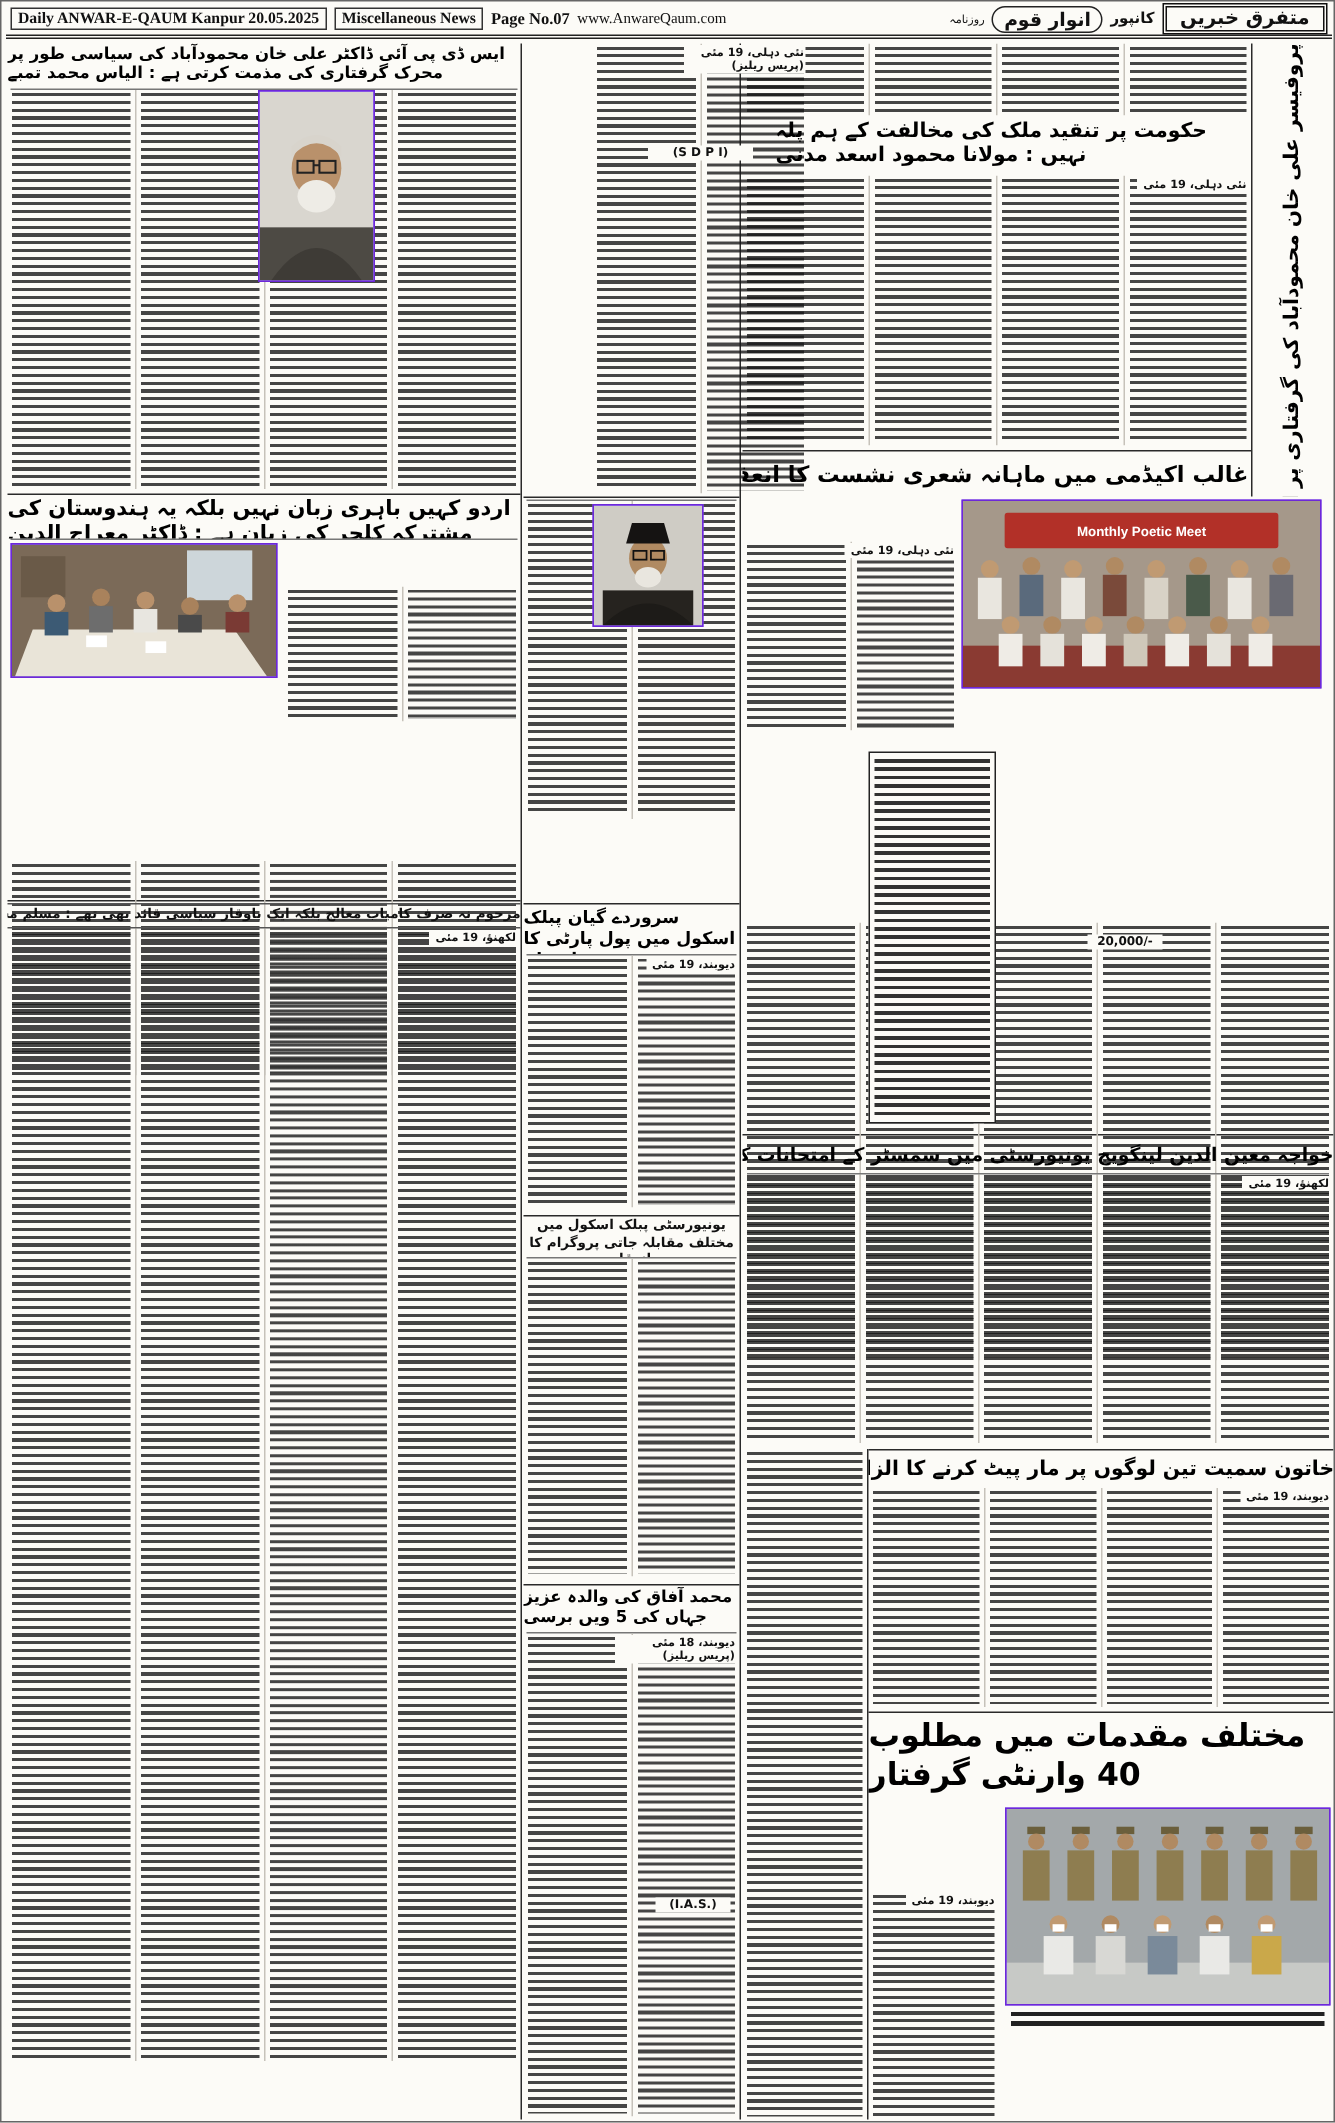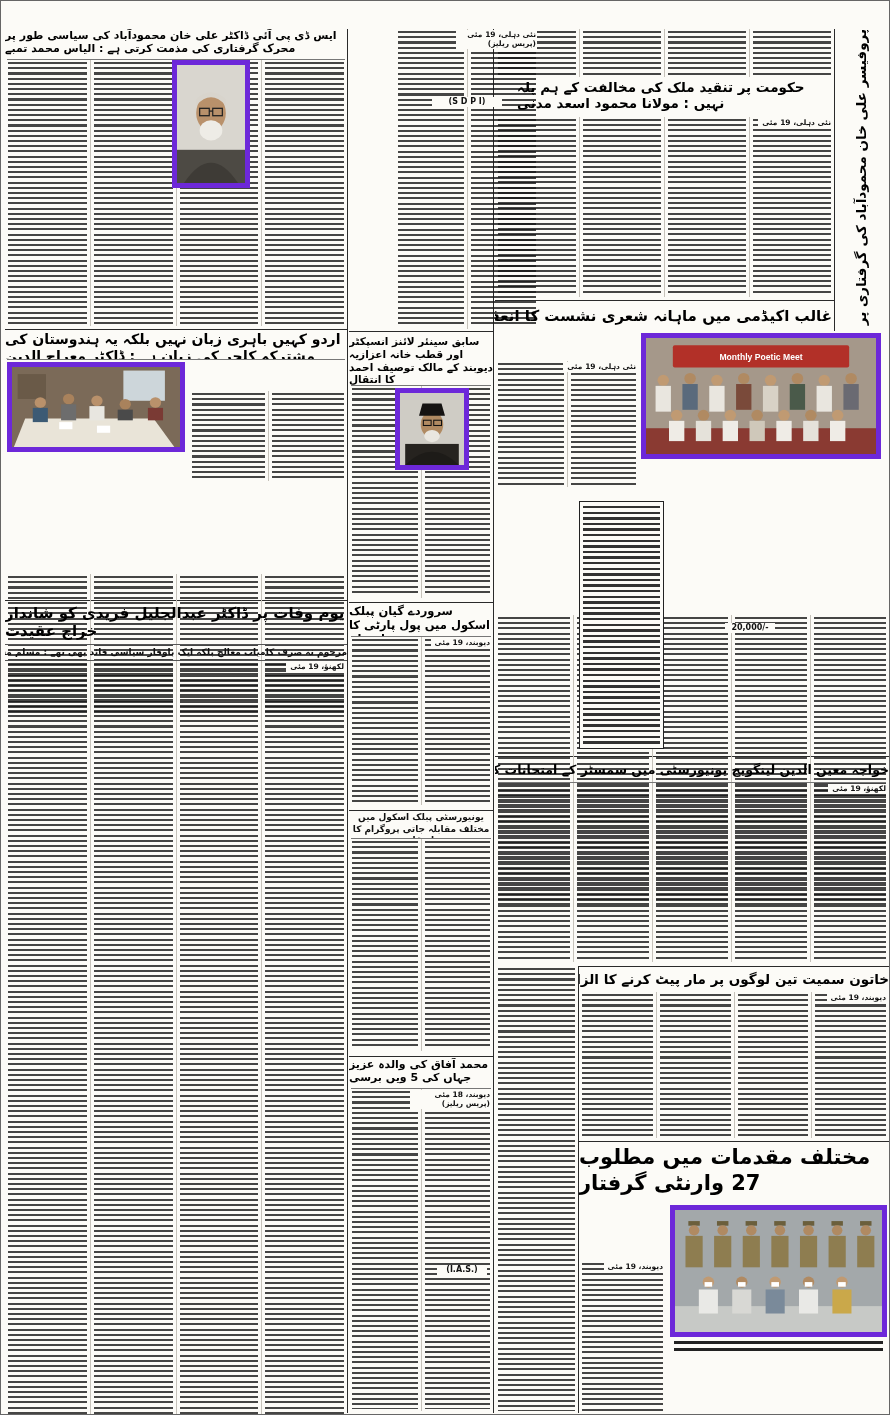--- a/index.html
+++ b/index.html
@@ -19,21 +19,21 @@
   .mast{border:3px double #111;font-size:13px;font-weight:bold;padding:0 9px;line-height:15px;white-space:nowrap;}
   .hl{direction:rtl;text-align:left;font-weight:bold;line-height:1.22;overflow:hidden;color:#000;}
   .nw{white-space:nowrap;}
   .hair{border-bottom:1px solid #777;}
   .body{position:relative;overflow:hidden;}
   .cols{display:flex;direction:rtl;height:100%;}
   .col{flex:1 1 0;border-left:1px solid #c6c2ba;padding:2px 3px;background-image:repeating-linear-gradient(to bottom,rgba(24,24,24,.8) 0 2.1px,transparent 2.1px 5.2px);background-clip:content-box;background-origin:content-box;}
   .col:last-child{border-left:none;}
   .dateline{position:absolute;top:1px;right:2px;z-index:2;font-size:7.5px;font-weight:bold;direction:rtl;background:#fcfbf7;padding:0 1px 1px 4px;text-align:right;max-width:76px;}
   .frag{position:absolute;z-index:2;font-size:8px;font-weight:bold;background:#fcfbf7;text-align:center;line-height:10px;}
-  .photo{position:absolute;border:5px solid #6d28d9;background:#8b5cf6;overflow:hidden;box-sizing:border-box;}
+  .photo{position:absolute;border:1px solid #6d28d9;background:#8b5cf6;overflow:hidden;box-sizing:border-box;}
   .photo svg{display:block;width:100%;height:100%;}
   .capsim{position:absolute;background-image:repeating-linear-gradient(to bottom,rgba(10,10,10,.9) 0 3px,transparent 3px 6.5px);background-clip:content-box;background-origin:content-box;padding:1px 4px;box-sizing:border-box;}
   .listbox{position:absolute;border:1px solid #222;background:#fcfbf7;padding:4px 3px;z-index:1;box-sizing:border-box;}
   .listbox .inner{height:100%;background-image:repeating-linear-gradient(to bottom,rgba(15,15,15,.85) 0 2.4px,transparent 2.4px 5.6px);}
   .vtext{position:absolute;left:0;top:302px;width:302px;height:55px;transform:rotate(-90deg);transform-origin:0 0;direction:rtl;text-align:center;font-weight:bold;font-size:13.5px;line-height:55px;white-space:nowrap;overflow:hidden;color:#000;}
   .hlA{font-size:11px;height:30px;}
   .hlC{font-size:13.5px;height:38px;padding-top:2px;padding-left:22px;}
   .hlD{font-size:15px;height:28px;line-height:26px;}
   .hlE{font-size:12.5px;height:24px;line-height:24px;}
   .hlF{font-size:13.5px;height:24px;line-height:22px;}
@@ -44,20 +44,30 @@
   .hlJ1{font-size:10.5px;height:50px;padding-top:2px;}
   .hlJ2{font-size:11.5px;height:32px;}
   .subJ3{font-size:9px;height:26px;font-weight:bold;direction:rtl;text-align:center;line-height:1.3;overflow:hidden;}
   .hlJ4{font-size:11px;height:30px;}
 </style>
 </head>
 <body>
 
 <div class="sheet">
 
+  <div class="header">
+    <span class="hbox serif">Daily ANWAR-E-QAUM Kanpur 20.05.2025</span>
+    <span class="hbox serif">Miscellaneous News</span>
+    <span class="pageno serif">Page No.07</span>
+    <span class="site serif">www.AnwareQaum.com</span>
+    <span class="u daily">روزنامہ</span>
+    <span class="u logo">انوار قوم</span>
+    <span class="u city">کانپور</span>
+    <span class="u mast">متفرق خبریں</span>
+  </div>
 
   <div class="vr" style="left:346px;top:28px;height:1384px;"></div>
   <div class="vr" style="left:492px;top:28px;height:1384px;"></div>
   <div class="vr" style="left:577px;top:965px;height:447px;"></div>
   <div class="vr" style="left:833px;top:28px;height:302px;"></div>
   <div class="hr" style="left:4px;top:328px;width:342px;"></div>
   <div class="hr" style="left:4px;top:599px;width:342px;"></div>
   <div class="hr" style="left:348px;top:330px;width:144px;"></div>
   <div class="hr" style="left:348px;top:601px;width:144px;"></div>
   <div class="hr" style="left:348px;top:809px;width:144px;"></div>
@@ -223,21 +233,21 @@
       <div class="cols">
         <div class="col"></div>
         <div class="col"></div>
         <div class="col"></div>
         <div class="col"></div>
       </div>
     </div>
   </div>
 
   <div class="abs" style="left:578px;top:1142px;width:310px;height:271px;">
-    <div class="hl hlG">مختلف مقدمات میں مطلوب 27 وارنٹی گرفتار</div>
+    <div class="hl hlG">مختلف مقدمات میں مطلوب 40 وارنٹی گرفتار</div>
     <div class="body abs" style="left:0;top:60px;width:87px;height:209px;">
       <div class="dateline">دیوبند، 19 مئی</div>
       <div class="cols">
         <div class="col"></div>
       </div>
     </div>
     <div class="photo" style="left:91px;top:62px;width:217px;height:132px;">
       <svg viewBox="0 0 217 132" preserveAspectRatio="none">
         <rect width="217" height="132" fill="#a3a8aa"></rect>
         <rect y="104" width="217" height="28" fill="#c7c9c6"></rect>
@@ -320,35 +330,33 @@
       <div class="cols">
         <div class="col"></div>
         <div class="col"></div>
         <div class="col"></div>
         <div class="col"></div>
       </div>
     </div>
   </div>
 
   <div class="abs" style="left:4px;top:601px;width:342px;height:812px;">
-    <div class="hl hlI">یوم وفات پر ڈاکٹر عبدالجلیل فریدی کو شاندار خراج عقیدت</div>
     <div class="subI">مرحوم نہ صرف کامیاب معالج بلکہ ایک باوقار سیاسی قائد بھی تھے : مسلم مجلس</div>
     <div class="body" style="height:755px;">
       <div class="dateline">لکھنؤ، 19 مئی</div>
       <div class="cols">
         <div class="col"></div>
         <div class="col"></div>
         <div class="col"></div>
         <div class="col"></div>
       </div>
     </div>
   </div>
 
   <div class="abs" style="left:348px;top:332px;width:144px;height:267px;">
-    <div class="hl hlJ1">سابق سینئر لائنز انسپکٹر اور قطب خانہ اعزازیہ دیوبند کے مالک توصیف احمد کا انتقال</div>
     <div class="hair" style="margin:0 2px;"></div>
     <div class="body" style="height:212px;">
       <div class="cols">
         <div class="col"></div>
         <div class="col"></div>
       </div>
       <div class="photo" style="left:46px;top:2px;width:74px;height:82px;">
         <svg viewBox="0 0 74 82" preserveAspectRatio="none">
           <rect width="74" height="82" fill="#cfccc5"></rect>
           <rect x="6" y="58" width="62" height="24" fill="#26231f"></rect>

